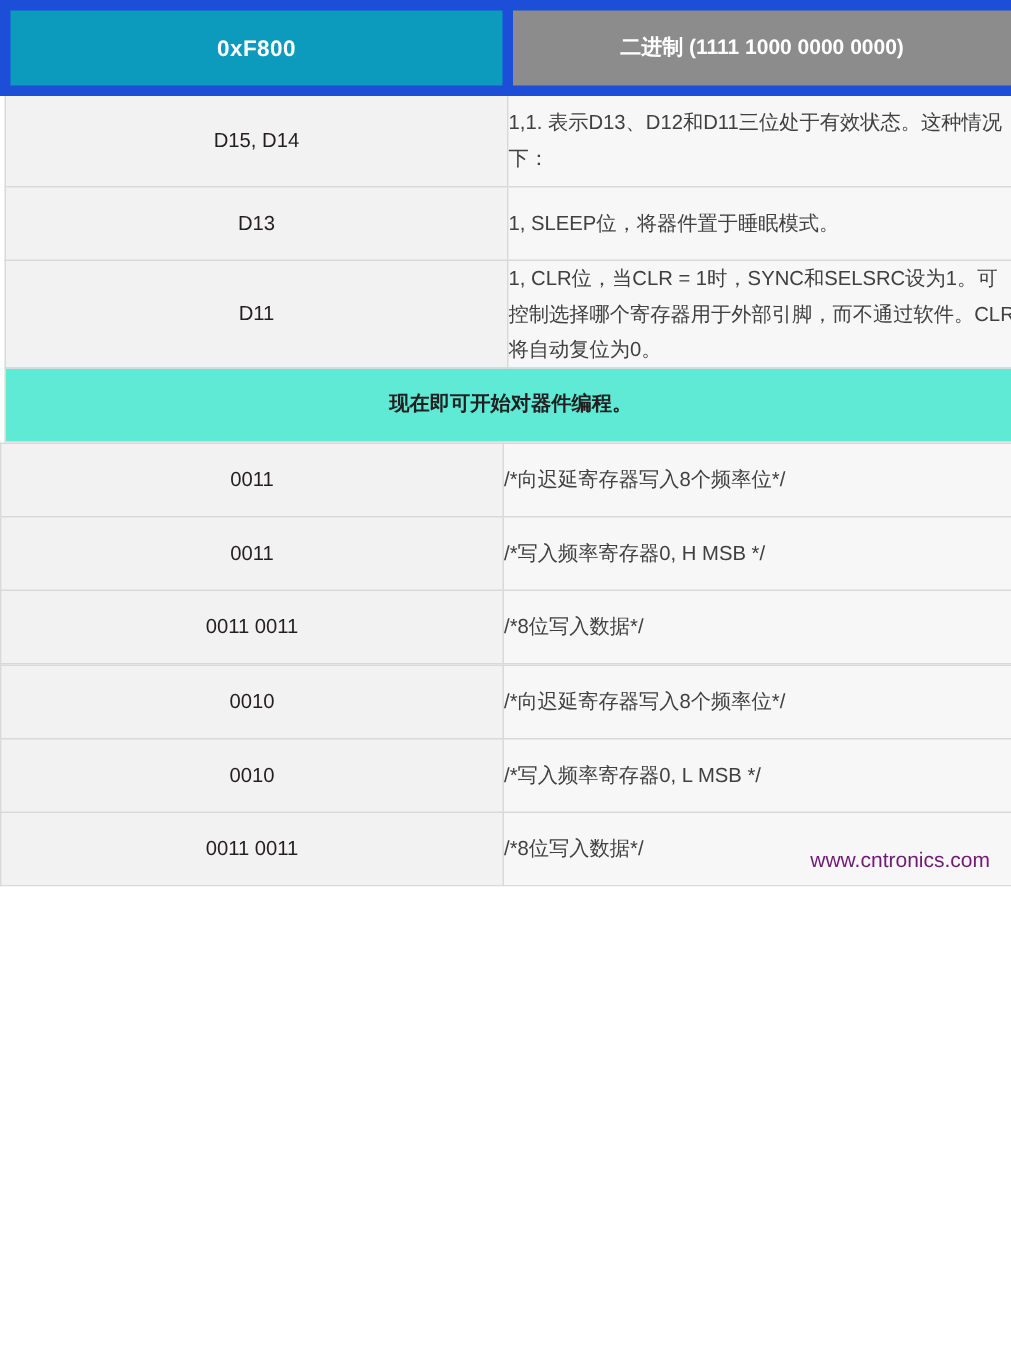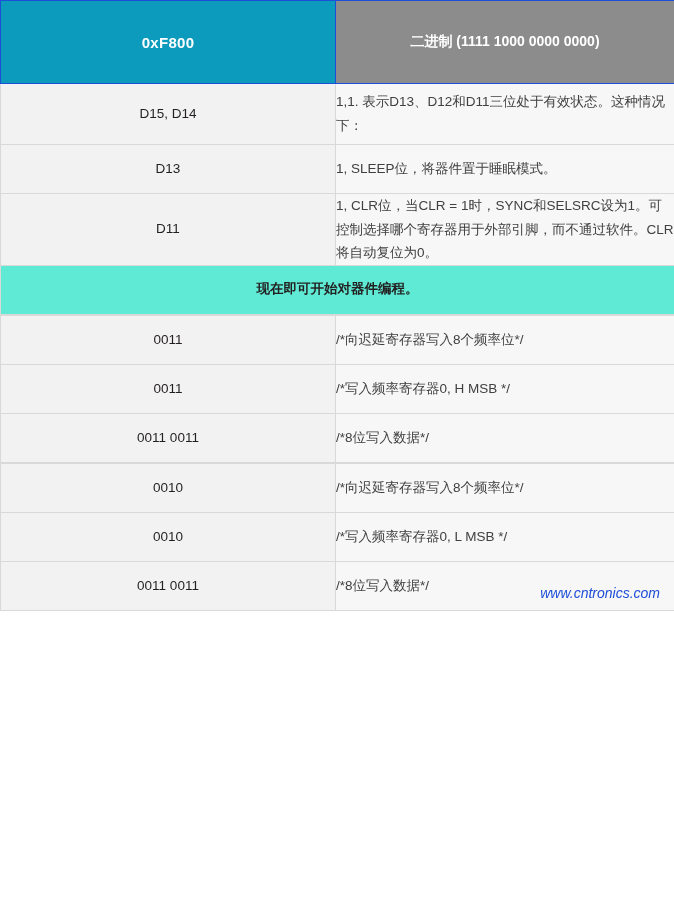--- a/index.html
+++ b/index.html
@@ -25,23 +25,23 @@
     border: 1px solid #d9d9d9;
     vertical-align: middle;
     padding: 0;
   }
   
   col.c-left { width: 335px; }
   col.c-right { width: 339px; }
 
   
   tr.hdr td {
-    border: 1px solid #1d4ed8;
+    border: 7px solid #1d4ed8;
     height: 50px;
-    padding: 16px 8px;
+    padding: 0 8px;
   }
   td.hdr-hex {
     background: #0d9bbd;
     color: #ffffff;
     font-weight: bold;
     font-size: 15px;
     text-align: center;
     letter-spacing: 0.3px;
   }
   td.hdr-bin {
@@ -82,24 +82,23 @@
   .row-mid td { height: 48px; }
 
   .watermark {
     position: relative;
     height: 0;
   }
   .watermark span {
     position: absolute;
     right: 14px;
     top: -26px;
-    color: #1d4ed8;
+    color: #701a75;
     font-size: 14px;
     font-family: "Liberation Sans", sans-serif;
-    font-style: italic;
   }
 </style>
 </head>
 <body>
 
 <div class="doc">
 
   <table class="reg-table">
     <colgroup>
         <col class="c-left">

